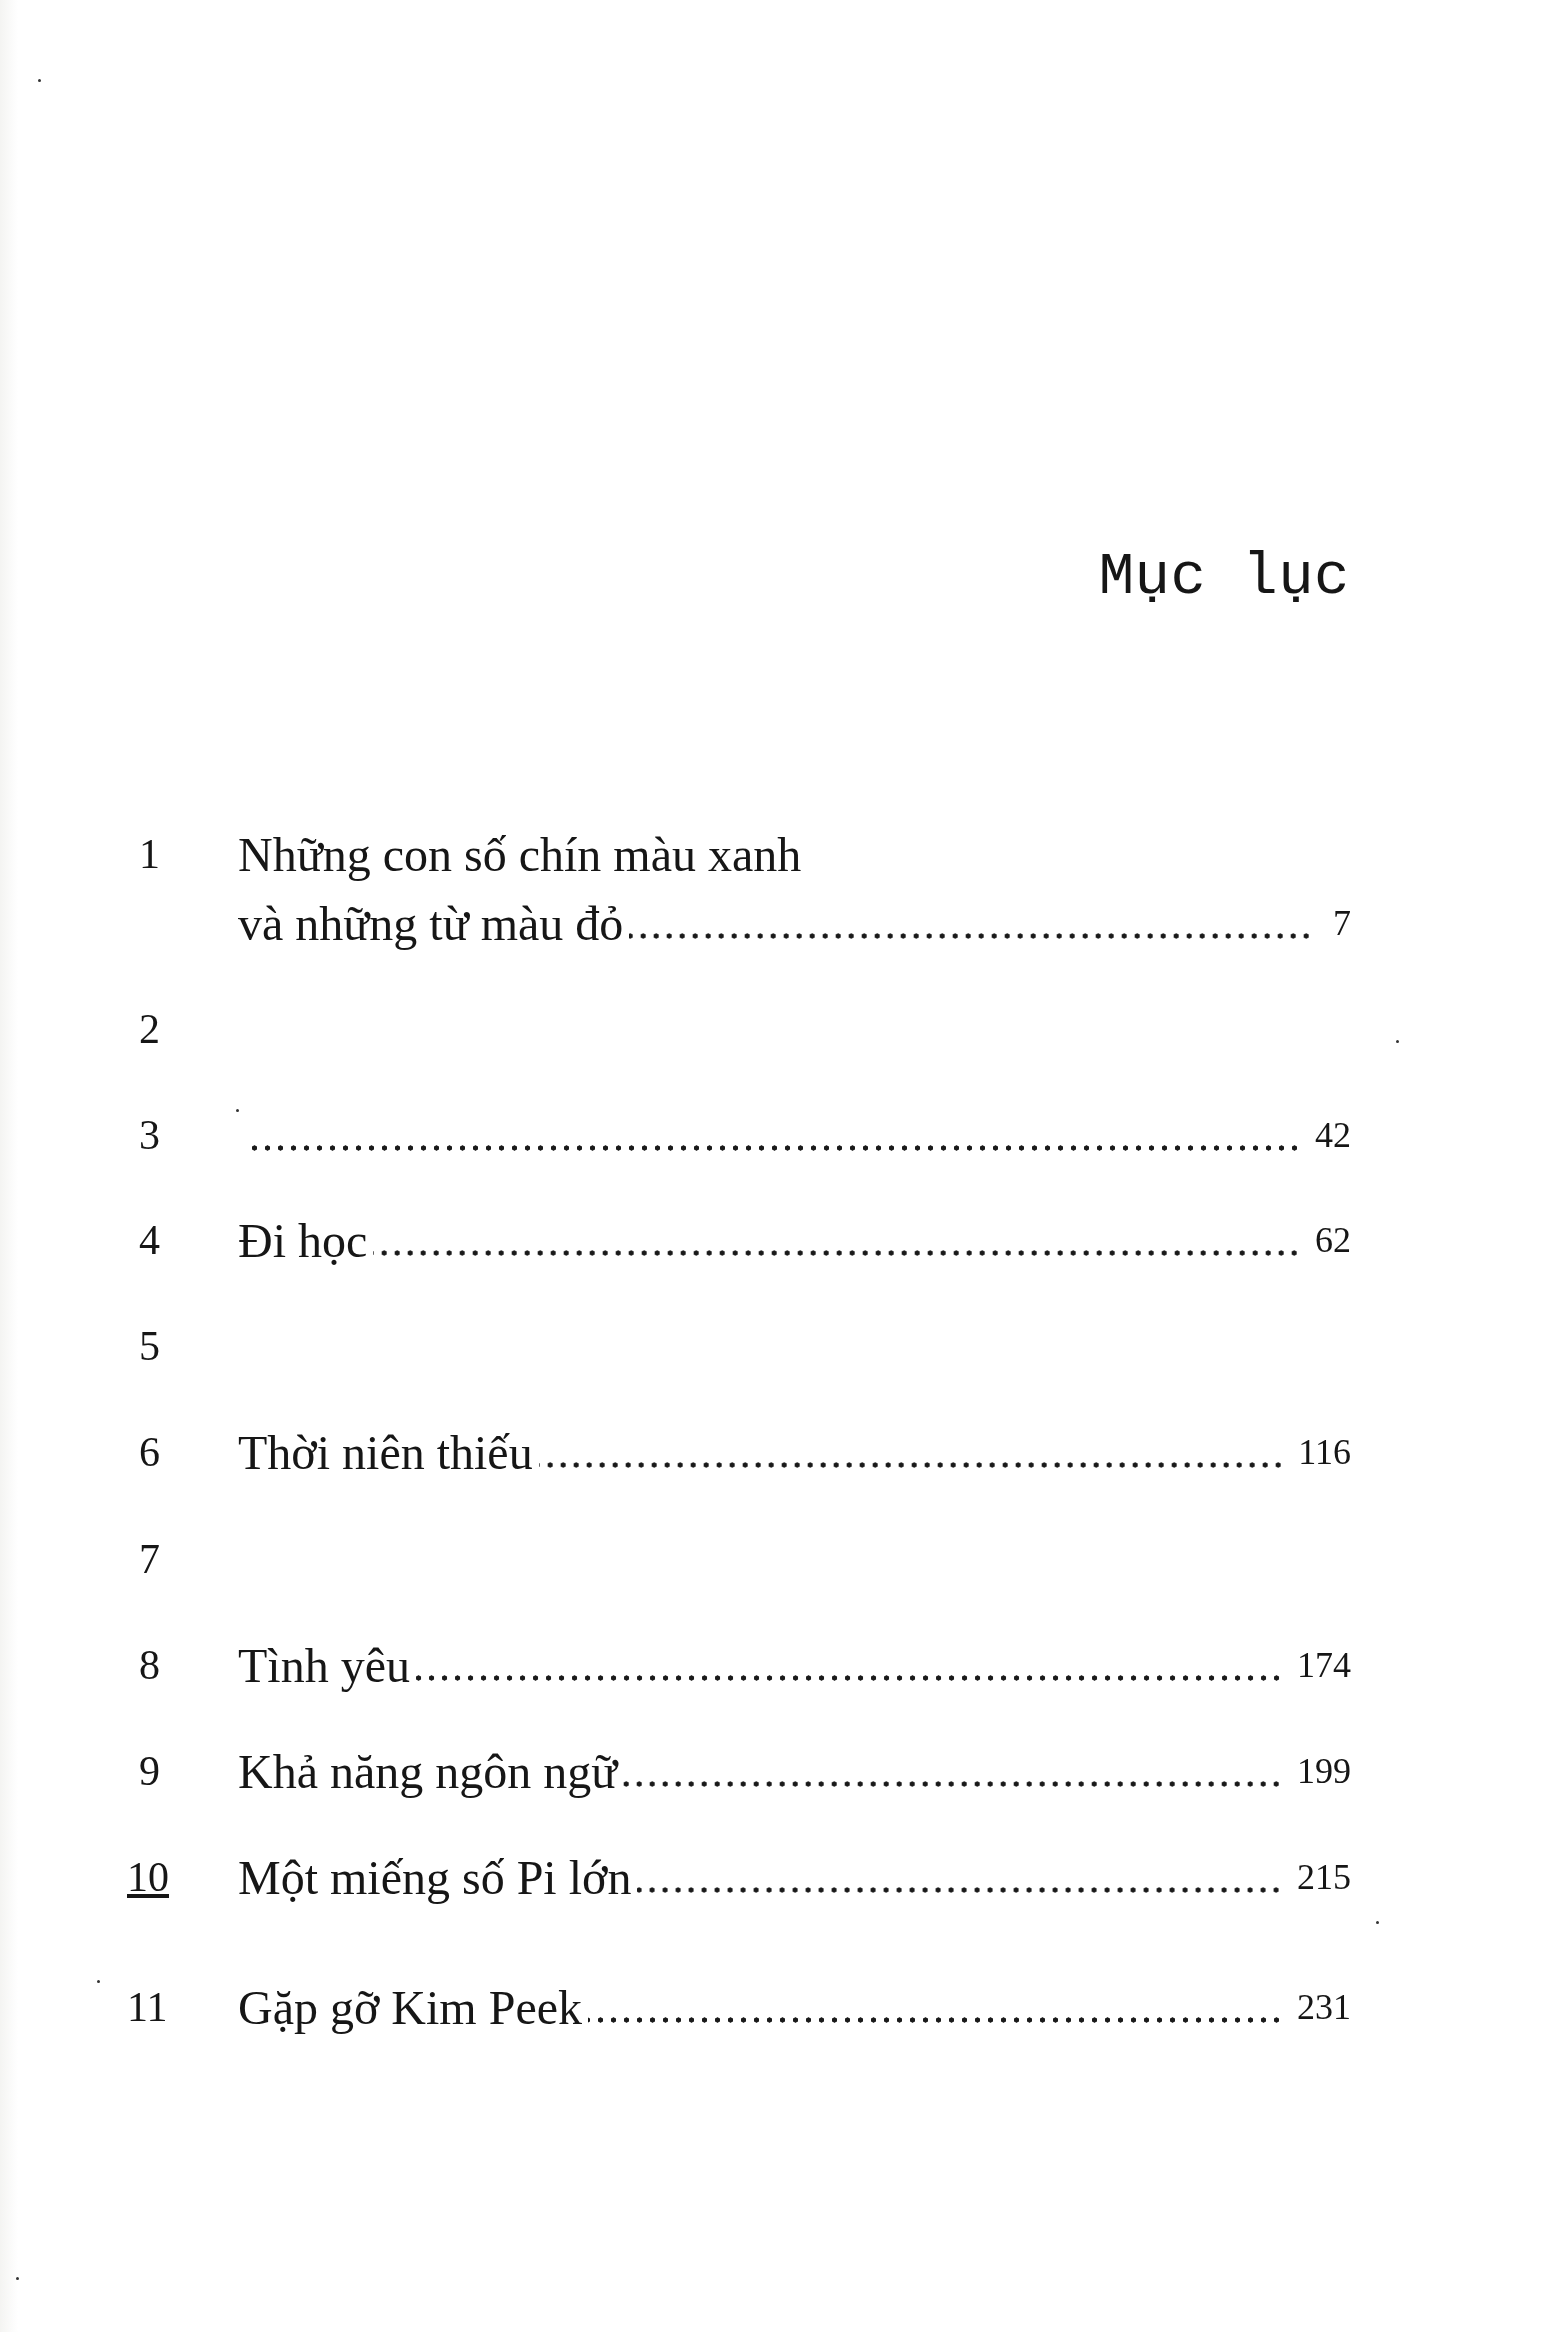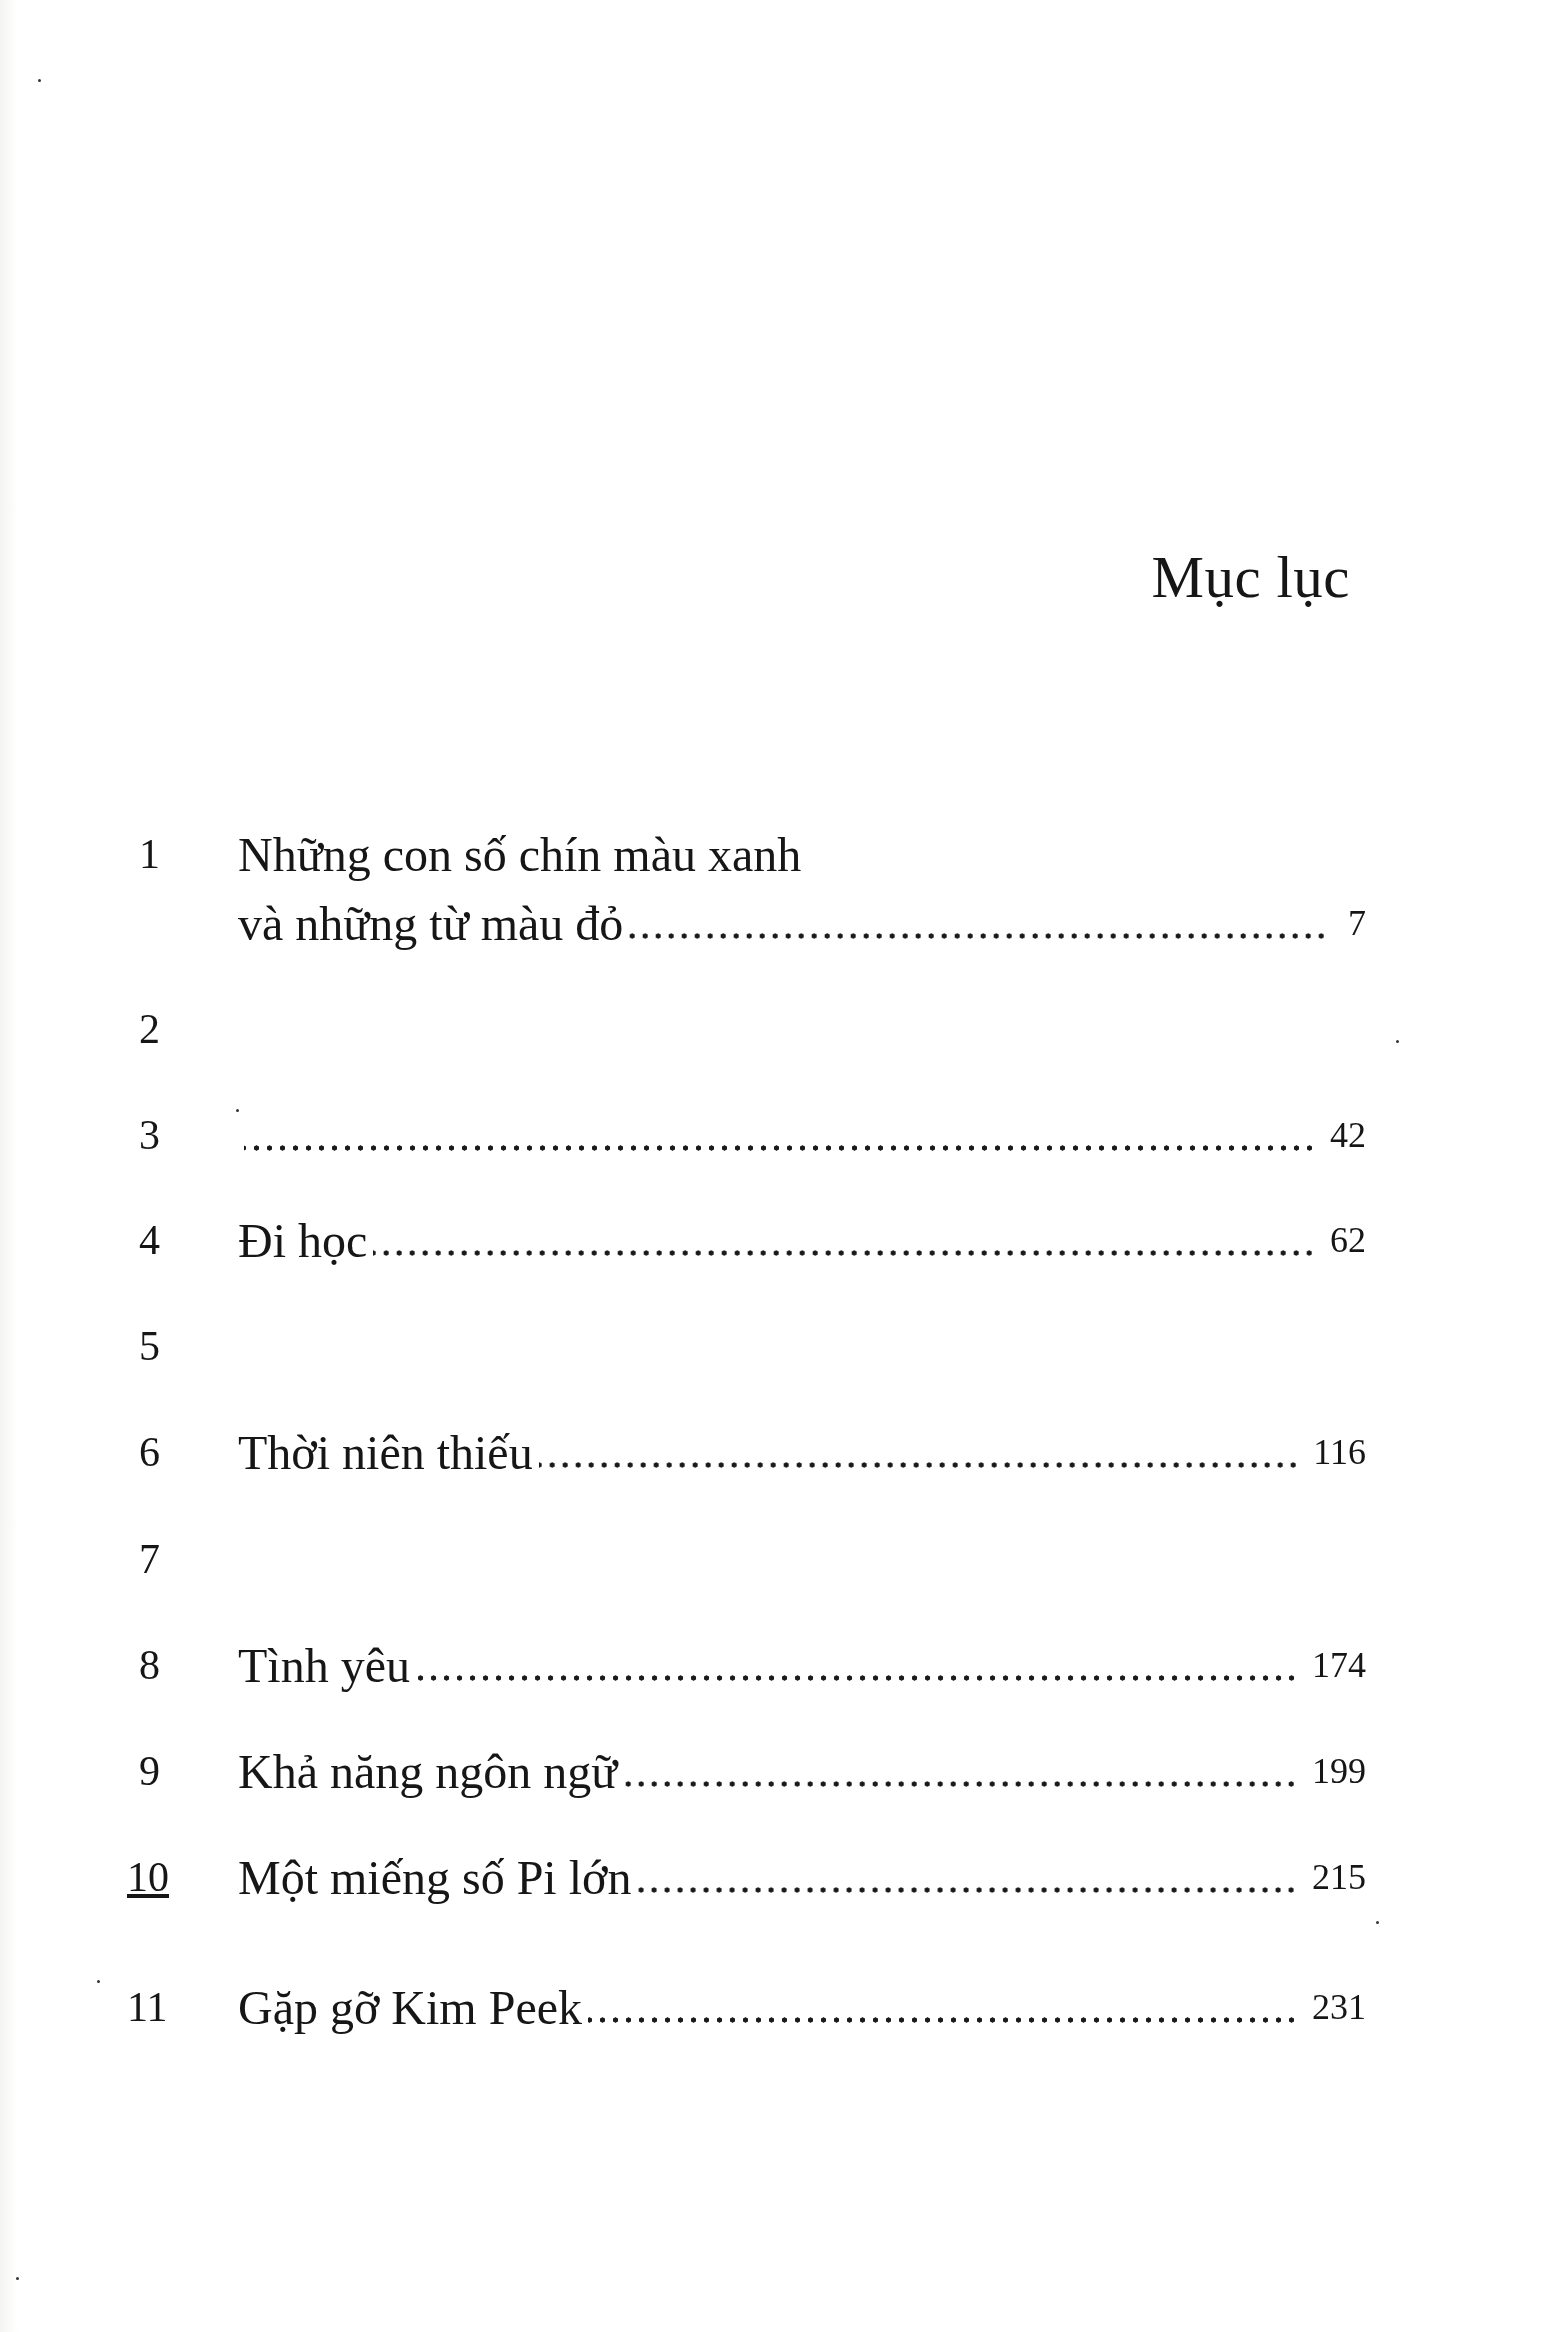--- a/index.html
+++ b/index.html
@@ -18,21 +18,21 @@
     .page {
       position: absolute;
       left: 0; top: 0;
       width: 1560px; height: 2332px;
       background: linear-gradient(90deg, #f4f4f2 0px, #ffffff 18px, #ffffff 100%);
     }
     .title {
       position: absolute;
       top: 543px;
       right: 210px;
-      font-family: Liberation Serif, serif;
+      font-family: Liberation Mono, monospace;
       font-size: 59px;
       line-height: 69px;
       color: #161616;
       letter-spacing: 0.5px;
     }
     .toc {
       position: absolute;
       left: 0;
       top: 0;
       width: 1560px;
@@ -48,21 +48,21 @@
       left: 139px;
       width: 79px;
       font-family: "Liberation Serif", "DejaVu Serif", serif;
       font-size: 42px;
       line-height: 69px;
       color: #161616;
     }
     .line {
       position: absolute;
       left: 238px;
-      right: 194px;
+      right: 209px;
       display: flex;
       align-items: flex-start;
       font-family: "Liberation Serif", "DejaVu Serif", serif;
       font-size: 48px;
       line-height: 69px;
       color: #161616;
       white-space: nowrap;
     }
     .line .text {
       flex: 0 0 auto;

